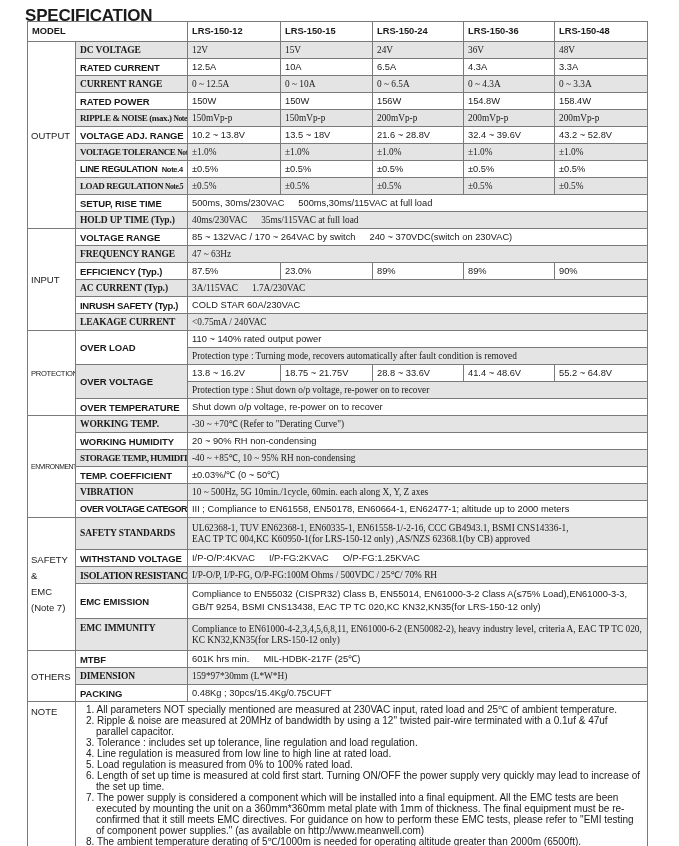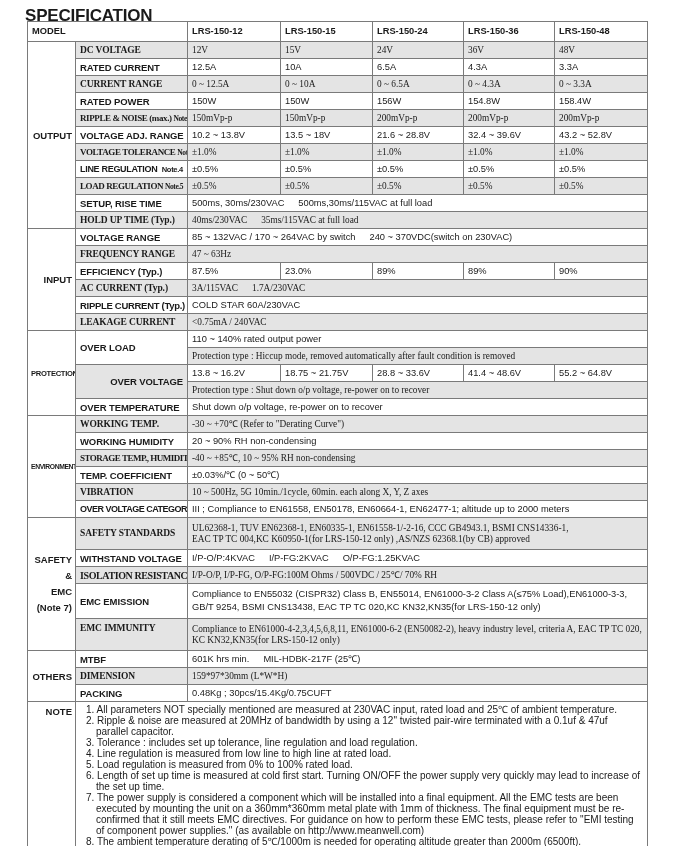--- a/index.html
+++ b/index.html
@@ -3,27 +3,27 @@
 <meta charset="utf-8">
 <style>
   html, body { margin: 0; padding: 0; background: #ffffff; }
   body { width: 679px; height: 846px; position: relative; overflow: hidden;
          font-family: "Liberation Sans", sans-serif; color: #1a1a1a; }
   .title { position: absolute; left: 25px; top: 6px; font-size: 17px; font-weight: bold; letter-spacing: -0.2px; }
   table.spec { position: absolute; left: 27px; top: 21px; width: 620px; border-collapse: collapse;
                table-layout: fixed; font-size: 9.3px; }
   table.spec td { border: 1px solid #7a7a7a; padding: 0 4px; height: 16px; line-height: 11px; vertical-align: middle;
                   white-space: nowrap; overflow: hidden; }
-  table.spec td.sec { font-weight: bold; background: #fff; font-size: 9.5px; white-space: normal; padding: 0 3px; text-align: right; }
+  table.spec td.sec { font-weight: normal; background: #fff; font-size: 9.5px; white-space: normal; padding: 0 3px; }
   table.spec td.sec.small { font-size: 7.6px; letter-spacing: -0.3px; }
   table.spec td.lbl { font-weight: bold; font-size: 9.5px; letter-spacing: -0.1px; }
   table.spec td.lbl .note { font-size: 7.5px; }
   tr.g td.lbl, tr.g td.v { background: #e4e4e4; font-family: Liberation Serif, serif; }
   tr.w td.lbl, tr.w td.v { background: #ffffff; }
-  td.lbl.g { background: #e4e4e4 !important; text-align: right; }
+  td.lbl.g { background: #e4e4e4 !important; }
   td.lbl.w { background: #ffffff !important; margin-left: 42px; }
   tr.hdr td { font-weight: bold; height: 19px; }
   td.wrap { white-space: normal !important; line-height: 11px; padding-top: 2px !important; padding-bottom: 2px !important; }
   td.notes { white-space: normal !important; vertical-align: top !important; padding: 2px 6px 3px 10px !important;
              font-size: 10px; line-height: 11px; }
   .note-line { display: block; padding-left: 10px; text-indent: -10px; }
   .gap { display: inline-block; width: 14px; }
 </style>
 </head>
 <body>
@@ -148,35 +148,35 @@
     <td class="v">23.0%</td>
     <td class="v">89%</td>
     <td class="v">89%</td>
     <td class="v">90%</td>
   </tr>
   <tr class="g">
     <td class="lbl">AC CURRENT (Typ.)</td>
     <td class="v" colspan="5"><span>3A/115VAC</span><span class="gap"></span><span>1.7A/230VAC</span></td>
   </tr>
   <tr class="w">
-    <td class="lbl" style="letter-spacing:-0.3px">RIPPLE CURRENT (Typ.)</td>
+    <td class="lbl" style="letter-spacing:-0.3px">INRUSH SAFETY (Typ.)</td>
     <td class="v" colspan="5">COLD STAR 60A/230VAC</td>
   </tr>
   <tr class="g">
     <td class="lbl">LEAKAGE CURRENT</td>
     <td class="v" colspan="5">&lt;0.75mA / 240VAC</td>
   </tr>
 
   <tr class="w">
     <td class="sec small" rowspan="5">PROTECTION</td>
     <td class="lbl w" rowspan="2">OVER LOAD</td>
     <td class="v" colspan="5">110 ~ 140% rated output power</td>
   </tr>
   <tr class="g">
-    <td class="v" colspan="5">Protection type : Hiccup mode, removed automatically after fault condition is removed</td>
+    <td class="v" colspan="5">Protection type : Turning mode, recovers automatically after fault condition is removed</td>
   </tr>
   <tr class="w">
     <td class="lbl g" rowspan="2">OVER VOLTAGE</td>
     <td class="v">13.8 ~ 16.2V</td>
     <td class="v">18.75 ~ 21.75V</td>
     <td class="v">28.8 ~ 33.6V</td>
     <td class="v">41.4 ~ 48.6V</td>
     <td class="v">55.2 ~ 64.8V</td>
   </tr>
   <tr class="g">

